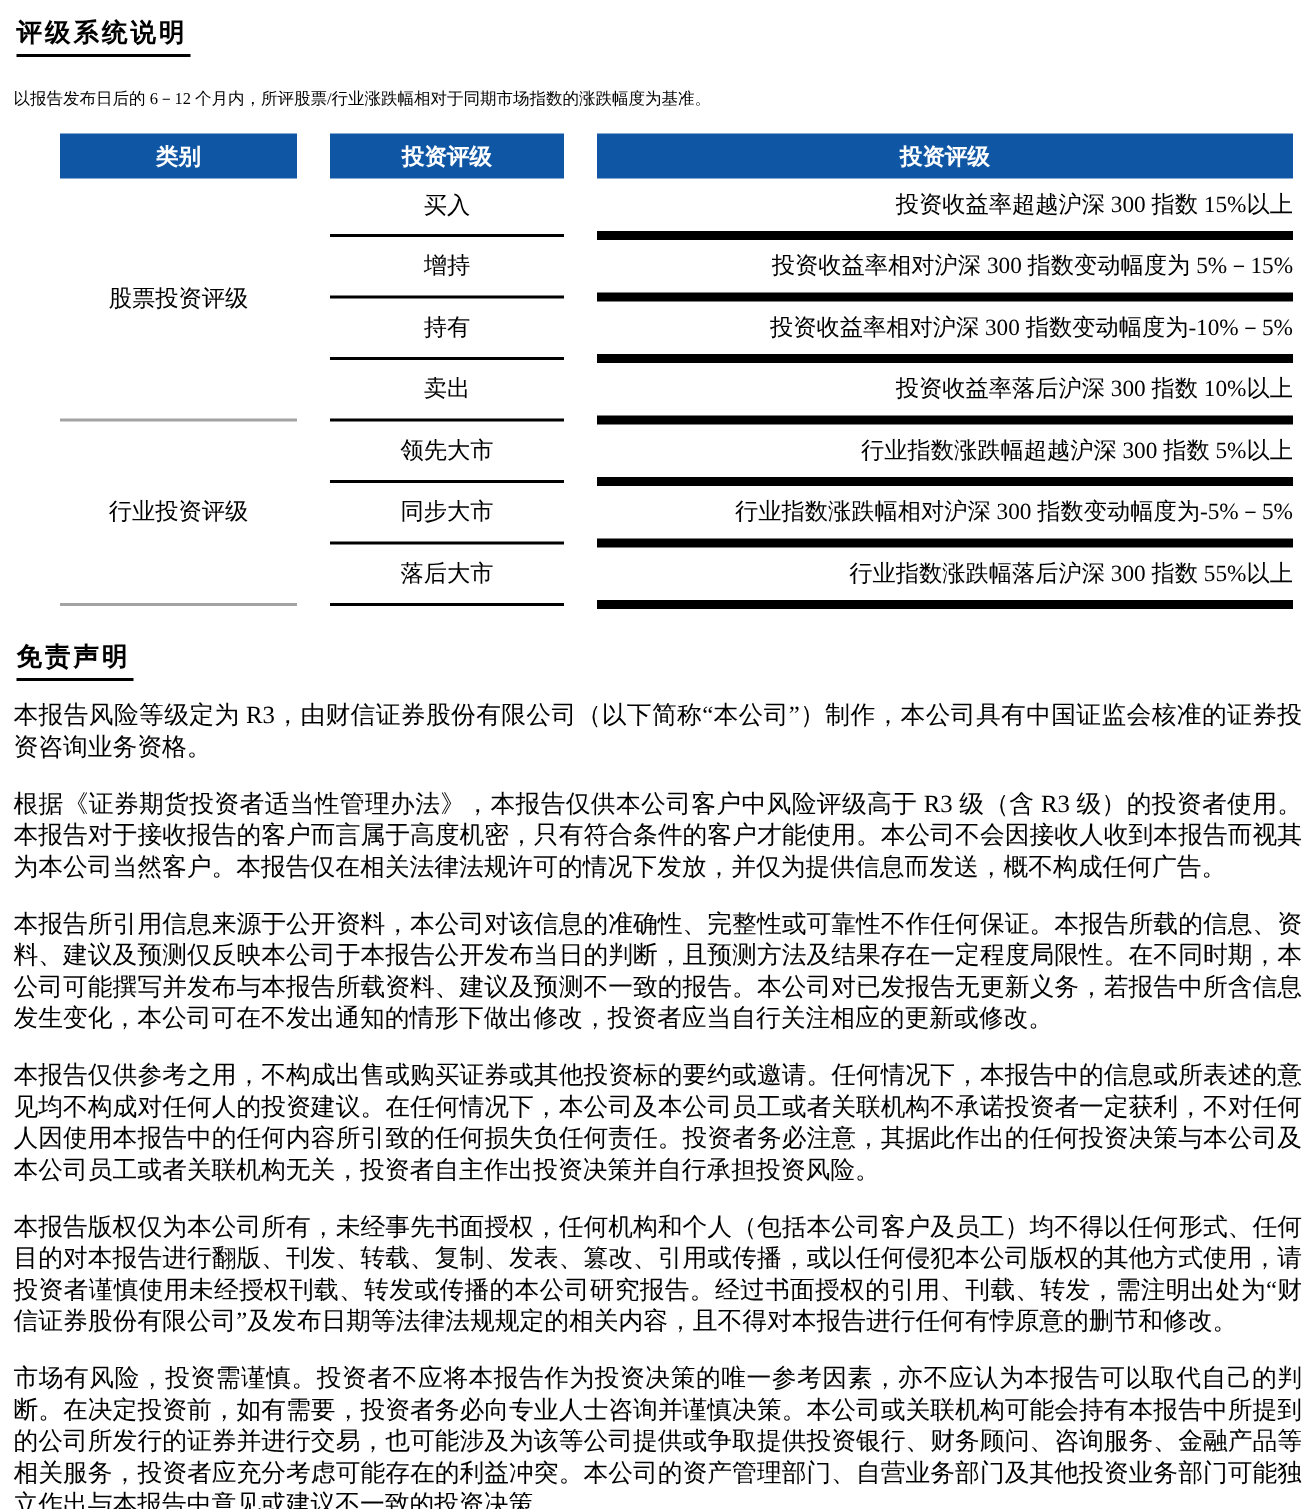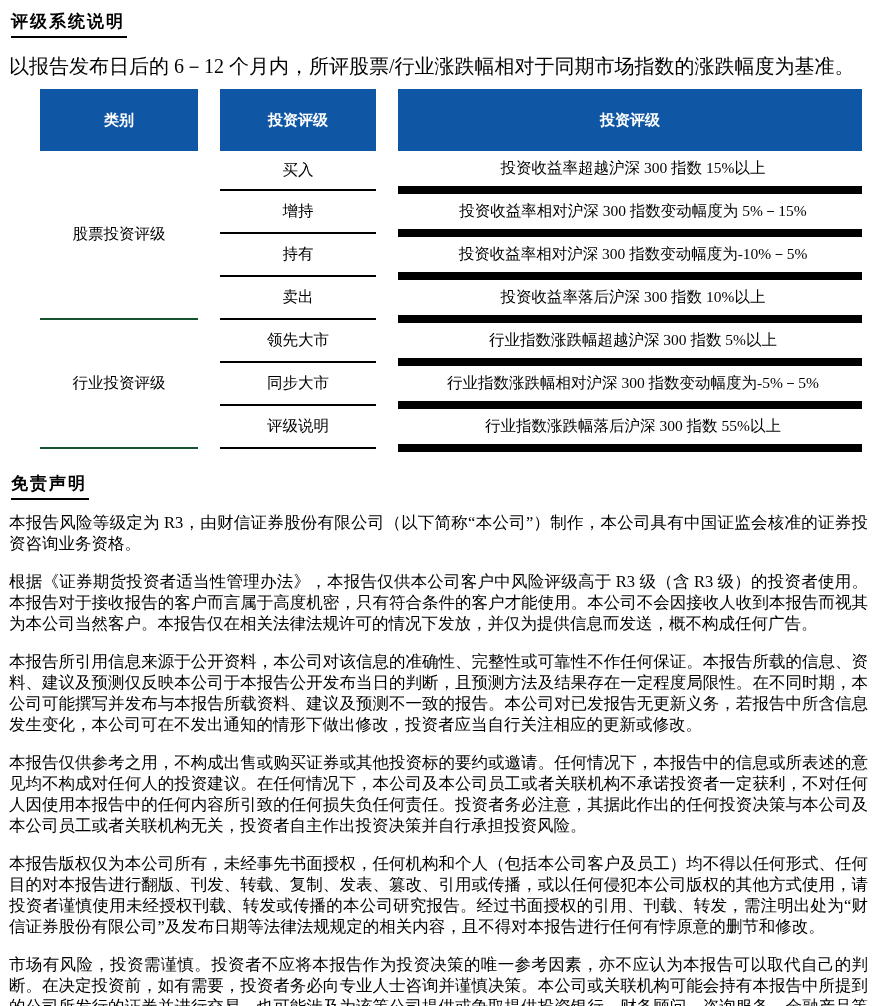--- a/index.html
+++ b/index.html
@@ -22,21 +22,21 @@
     font-size: 17px;
     font-weight: bold;
     letter-spacing: 2px;
     border-bottom: 2px solid #000000;
     padding: 0 2px 3px 0;
     margin: 2px 0 0 2px;
   }
   .title-block-1 { margin-bottom: 18px; }
   .title-block-2 { margin-top: 18px; margin-bottom: 2px; }
   .intro {
-    font-size: 20px;
+    font-size: 11px;
     line-height: 21px;
     margin: 0 0 12px 0;
   }
   
   table.rating-table {
     border-collapse: collapse;
     table-layout: fixed;
     margin-left: 31px;
     width: 822px;
   }
@@ -45,32 +45,32 @@
   table.rating-table col.c2  { width: 156px; }
   table.rating-table col.c3  { width: auto; }
   th.hdr {
     background: #0F57A5;
     color: #ffffff;
     font-family: "Liberation Sans", "DejaVu Sans", sans-serif;
     font-size: 15px;
     font-weight: bold;
     text-align: center;
     height: 30px;
-    padding: 16px;
+    padding: 0;
   }
   td.gapcell { border: none; padding: 0; }
   td.cat, td.rating, td.desc {
     font-size: 15.5px;
     height: 31px;
     padding: 2px 0;
     vertical-align: middle;
   }
-  td.cat    { text-align: center; border-bottom: 2px solid #14532d; font-family: Liberation Serif, serif; }
+  td.cat    { text-align: center; border-bottom: 2px solid #a3a3a3; font-family: Liberation Serif, serif; }
   td.rating { text-align: center; font-weight: normal; border-bottom: 2px solid #000; }
-  td.desc   { text-align: center; padding-left: 6px; border-bottom: 8px solid #000000; margin-top: 34px; }
+  td.desc   { text-align: right; padding-left: 6px; border-bottom: 6px solid #000000; margin-top: 34px; }
   
   .para {
     font-size: 16.5px;
     line-height: 21px;
     text-align: justify;
     margin: 12px 0 17px 0;
   }
   .para:last-child { margin-bottom: 0; }
 </style>
 </head>
@@ -126,21 +126,21 @@
         <td class="gapcell" rowspan="3"></td>
         <td class="rating">领先大市</td>
         <td class="gapcell" rowspan="3"></td>
         <td class="desc">行业指数涨跌幅超越沪深 300 指数 5%以上</td>
       </tr>
       <tr>
         <td class="rating">同步大市</td>
         <td class="desc">行业指数涨跌幅相对沪深 300 指数变动幅度为-5%－5%</td>
       </tr>
       <tr>
-        <td class="rating">评级说明</td>
+        <td class="rating">落后大市</td>
         <td class="desc">行业指数涨跌幅落后沪深 300 指数 55%以上</td>
       </tr>
     </tbody>
   </table>
 
   <div class="title-block-2">
     <span class="section-title">免责声明</span>
   </div>
 
   <p class="para">本报告风险等级定为 R3，由财信证券股份有限公司（以下简称“本公司”）制作，本公司具有中国证监会核准的证券投资咨询业务资格。</p>

